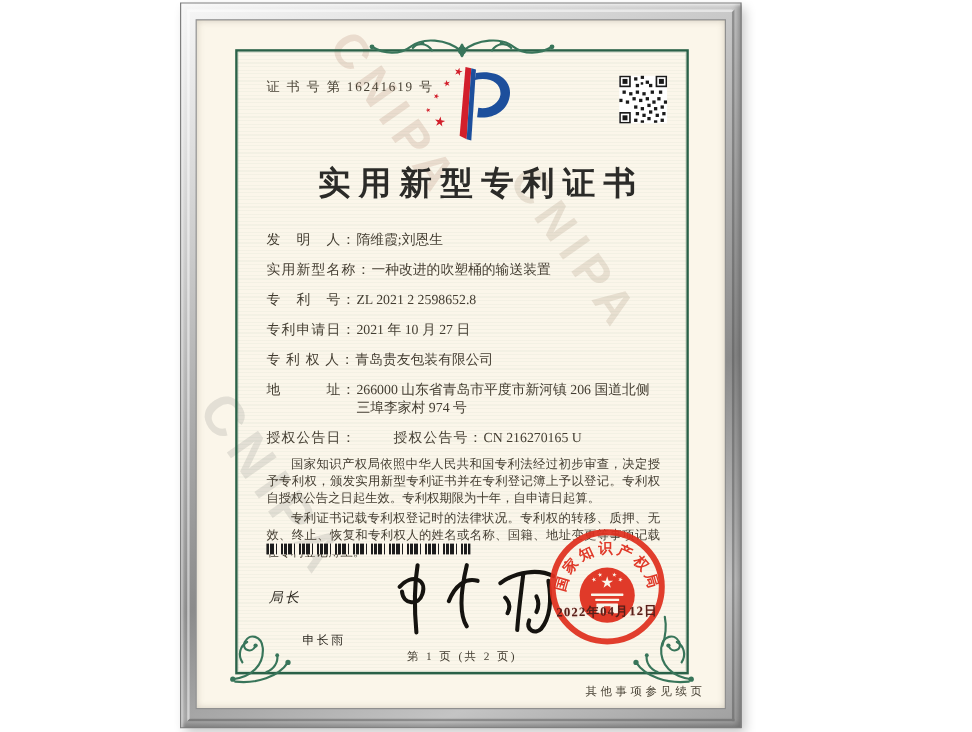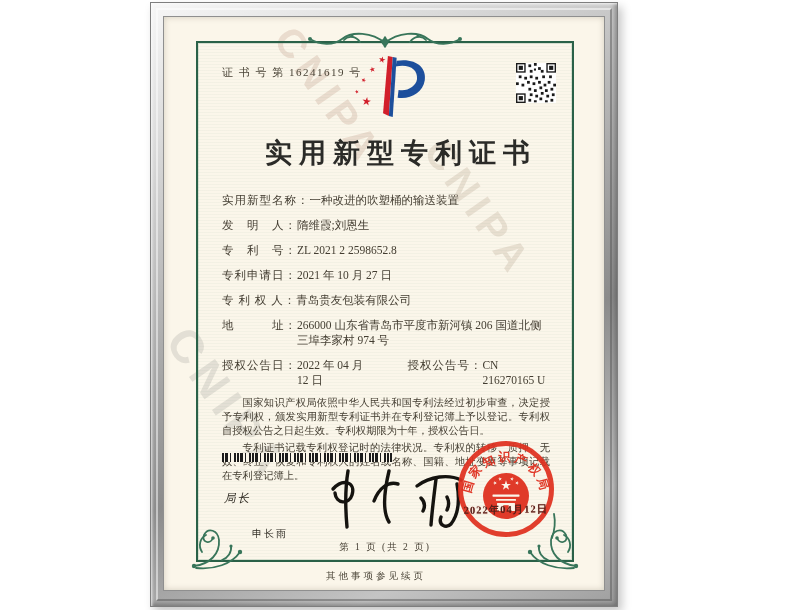--- a/index.html
+++ b/index.html
@@ -85,21 +85,21 @@
   .signature    { position:absolute; left:96px; top:12px; }
   .seal { position:absolute; right:-2px; top:-8px; width:100px; height:100px; }
   .seal-date {
     position:absolute; left:-9px; top:64px; width:118px; text-align:center;
     font-size:10.5px; font-weight:bold; color:#55201a; letter-spacing:1px;
     transform:rotate(-1deg); text-shadow:0 0 1px rgba(205,45,30,.45);
   }
   .page-footer { position:absolute; bottom:6px; left:0; right:0; text-align:center; font-size:9.5px; letter-spacing:2px; color:#433d31; }
 
   .continuation {
-    position:absolute; bottom:7px; left:0; right:16px; text-align:center;
+    position:absolute; bottom:7px; left:0; right:16px; text-align:right;
     font-size:9.5px; letter-spacing:3px; color:#4a4437;
   }
 
   svg text { font-family:"Liberation Serif","DejaVu Serif",serif; }
 </style>
 </head>
 <body>
 
 <svg width="0" height="0" style="position:absolute" aria-hidden="true">
   <defs>
@@ -233,26 +233,26 @@
                 <rect x="17" y="25" width="2" height="2"></rect>
               <rect x="21" y="27" width="2" height="1.5"></rect>
                 <rect x="25" y="26" width="2" height="2"></rect>
             </g>
           </svg>
 
           <div class="title">实用新型专利证书</div>
 
           <div class="body-block">
             <div class="field">
+              <span class="flabel">发　明　人：</span>
+              <span class="fvalue">隋维霞;刘恩生</span>
+            </div>
+            <div class="field">
               <span class="flabel">实用新型名称：</span>
               <span class="fvalue">一种改进的吹塑桶的输送装置</span>
-            </div>
-            <div class="field">
-              <span class="flabel">发　明　人：</span>
-              <span class="fvalue">隋维霞;刘恩生</span>
             </div>
             <div class="field">
               <span class="flabel">专　利　号：</span>
               <span class="fvalue">ZL 2021 2 2598652.8</span>
             </div>
             <div class="field">
               <span class="flabel">专利申请日：</span>
               <span class="fvalue">2021 年 10 月 27 日</span>
             </div>
             <div class="field">
@@ -260,29 +260,28 @@
               <span class="fvalue">青岛贵友包装有限公司</span>
             </div>
             <div class="field">
               <span class="flabel">地　　　址：</span>
               <span class="fvalue">266000 山东省青岛市平度市新河镇 206 国道北侧三埠李家村 974 号</span>
             </div>
 
             <div class="grant-row">
               <span class="grant-item">
                 <span class="flabel">授权公告日：</span>
-                <span>2022 年 04 月 12 日</span>
               </span>
               <span class="grant-item">
                 <span class="flabel">授权公告号：</span>
                 <span>CN 216270165 U</span>
               </span>
             </div>
 
-            <p class="para">国家知识产权局依照中华人民共和国专利法经过初步审查，决定授予专利权，颁发实用新型专利证书并在专利登记簿上予以登记。专利权自授权公告之日起生效。专利权期限为十年，授权公告日。</p>
+            <p class="para">国家知识产权局依照中华人民共和国专利法经过初步审查，决定授予专利权，颁发实用新型专利证书并在专利登记簿上予以登记。专利权自授权公告之日起生效。专利权期限为十年，自申请日起算。</p>
             <p class="para">专利证书记载专利权登记时的法律状况。专利权的转移、质押、无效、终止、恢复和专利权人的姓名或名称、国籍、地址变更等事项记载在专利登记簿上。</p>
           </div>
 
           <div class="sign-area">
             <div class="barcode"></div>
             <div class="signer-title">局长</div>
             <div class="signer-name">申长雨</div>
 
             <svg class="signature" width="180" height="80" viewBox="0 0 180 80">
               <g stroke="#15130f" stroke-width="3.4" fill="none" stroke-linecap="round" stroke-linejoin="round">

